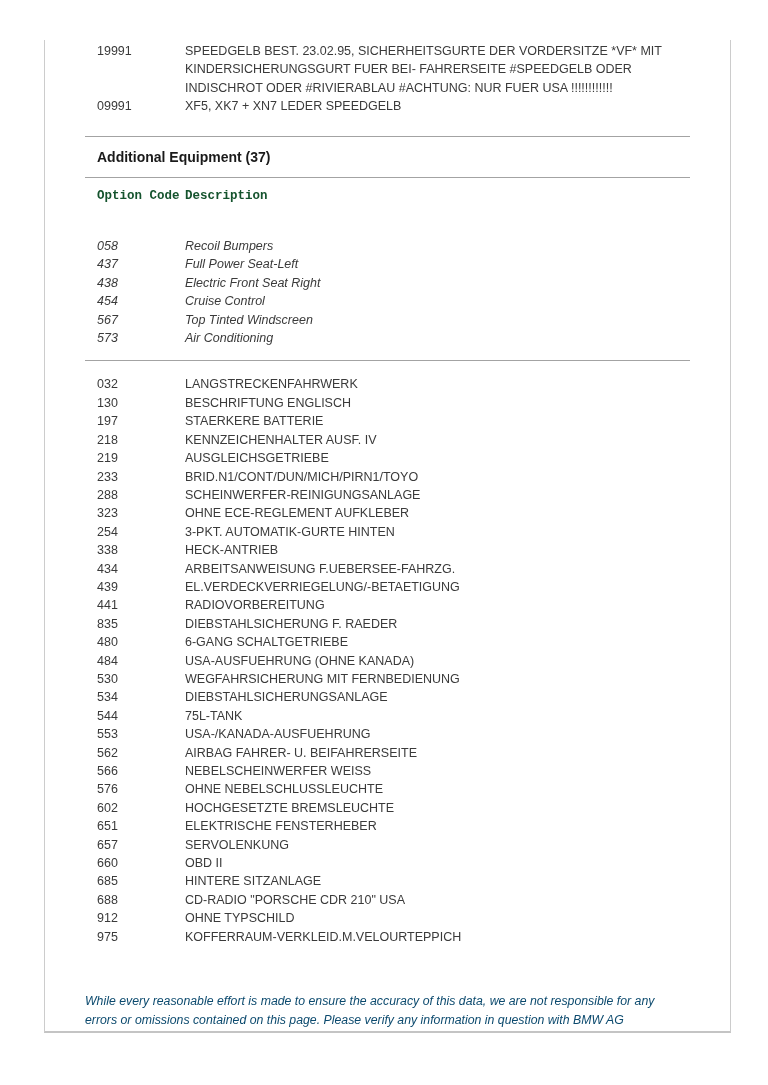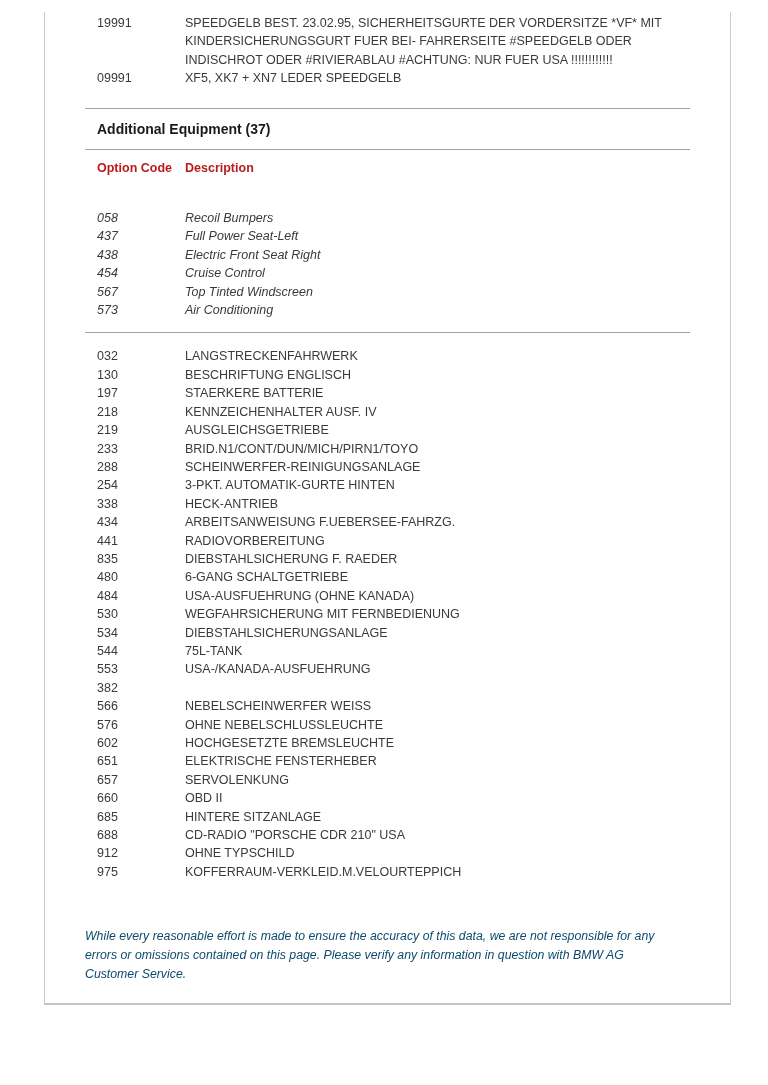--- a/index.html
+++ b/index.html
@@ -11,21 +11,21 @@
   .page {
     position: relative;
     width: 768px;
     height: 1085px;
     background: #ffffff;
     overflow: hidden;
   }
   .card {
     position: absolute;
     left: 44px;
-    top: 12px;
+    top: 40px;
     width: 687px;
     height: 993px;
     box-sizing: border-box;
     background: #ffffff;
     border-left: 1px solid #cccccc;
     border-right: 1px solid #cccccc;
     border-bottom: 2px solid #c4c4c4;
     overflow: hidden;
   }
   .rule {
@@ -54,21 +54,22 @@
   .section-title {
     font-size: 14px;
     font-weight: bold;
     color: #1a1a1a;
     margin: 10px 40px 9px 52px;
     line-height: 21px;
   }
   .col-header {
     margin-top: 9px;
     font-weight: bold;
-    color: #b91c1c;
+    color: #14532d;
+    font-family: Liberation Mono, monospace;
   }
   .group-first { margin-top: 32px; font-style: italic; }
   .rule-between-groups { margin-top: 13px; }
   .group-second { margin-top: 14px; }
   .disclaimer {
     margin: 46px 50px 0 40px;
     max-width: 648px;
     font-size: 12.3px;
     font-style: italic;
     line-height: 19px;
@@ -155,32 +156,40 @@
         </div>
         <div class="row">
           <div class="code">233</div>
           <div class="desc">BRID.N1/CONT/DUN/MICH/PIRN1/TOYO</div>
         </div>
         <div class="row">
           <div class="code">288</div>
           <div class="desc">SCHEINWERFER-REINIGUNGSANLAGE</div>
         </div>
         <div class="row">
+          <div class="code">323</div>
+          <div class="desc">OHNE ECE-REGLEMENT AUFKLEBER</div>
+        </div>
+        <div class="row">
           <div class="code">254</div>
           <div class="desc">3-PKT. AUTOMATIK-GURTE HINTEN</div>
         </div>
         <div class="row">
           <div class="code">338</div>
           <div class="desc">HECK-ANTRIEB</div>
         </div>
         <div class="row">
           <div class="code">434</div>
           <div class="desc">ARBEITSANWEISUNG F.UEBERSEE-FAHRZG.</div>
         </div>
         <div class="row">
+          <div class="code">439</div>
+          <div class="desc">EL.VERDECKVERRIEGELUNG/-BETAETIGUNG</div>
+        </div>
+        <div class="row">
           <div class="code">441</div>
           <div class="desc">RADIOVORBEREITUNG</div>
         </div>
         <div class="row">
           <div class="code">835</div>
           <div class="desc">DIEBSTAHLSICHERUNG F. RAEDER</div>
         </div>
         <div class="row">
           <div class="code">480</div>
           <div class="desc">6-GANG SCHALTGETRIEBE</div>
@@ -199,21 +208,22 @@
         </div>
         <div class="row">
           <div class="code">544</div>
           <div class="desc">75L-TANK</div>
         </div>
         <div class="row">
           <div class="code">553</div>
           <div class="desc">USA-/KANADA-AUSFUEHRUNG</div>
         </div>
         <div class="row">
-          <div class="code">382</div>
+          <div class="code">562</div>
+          <div class="desc">AIRBAG FAHRER- U. BEIFAHRERSEITE</div>
         </div>
         <div class="row">
           <div class="code">566</div>
           <div class="desc">NEBELSCHEINWERFER WEISS</div>
         </div>
         <div class="row">
           <div class="code">576</div>
           <div class="desc">OHNE NEBELSCHLUSSLEUCHTE</div>
         </div>
         <div class="row">

